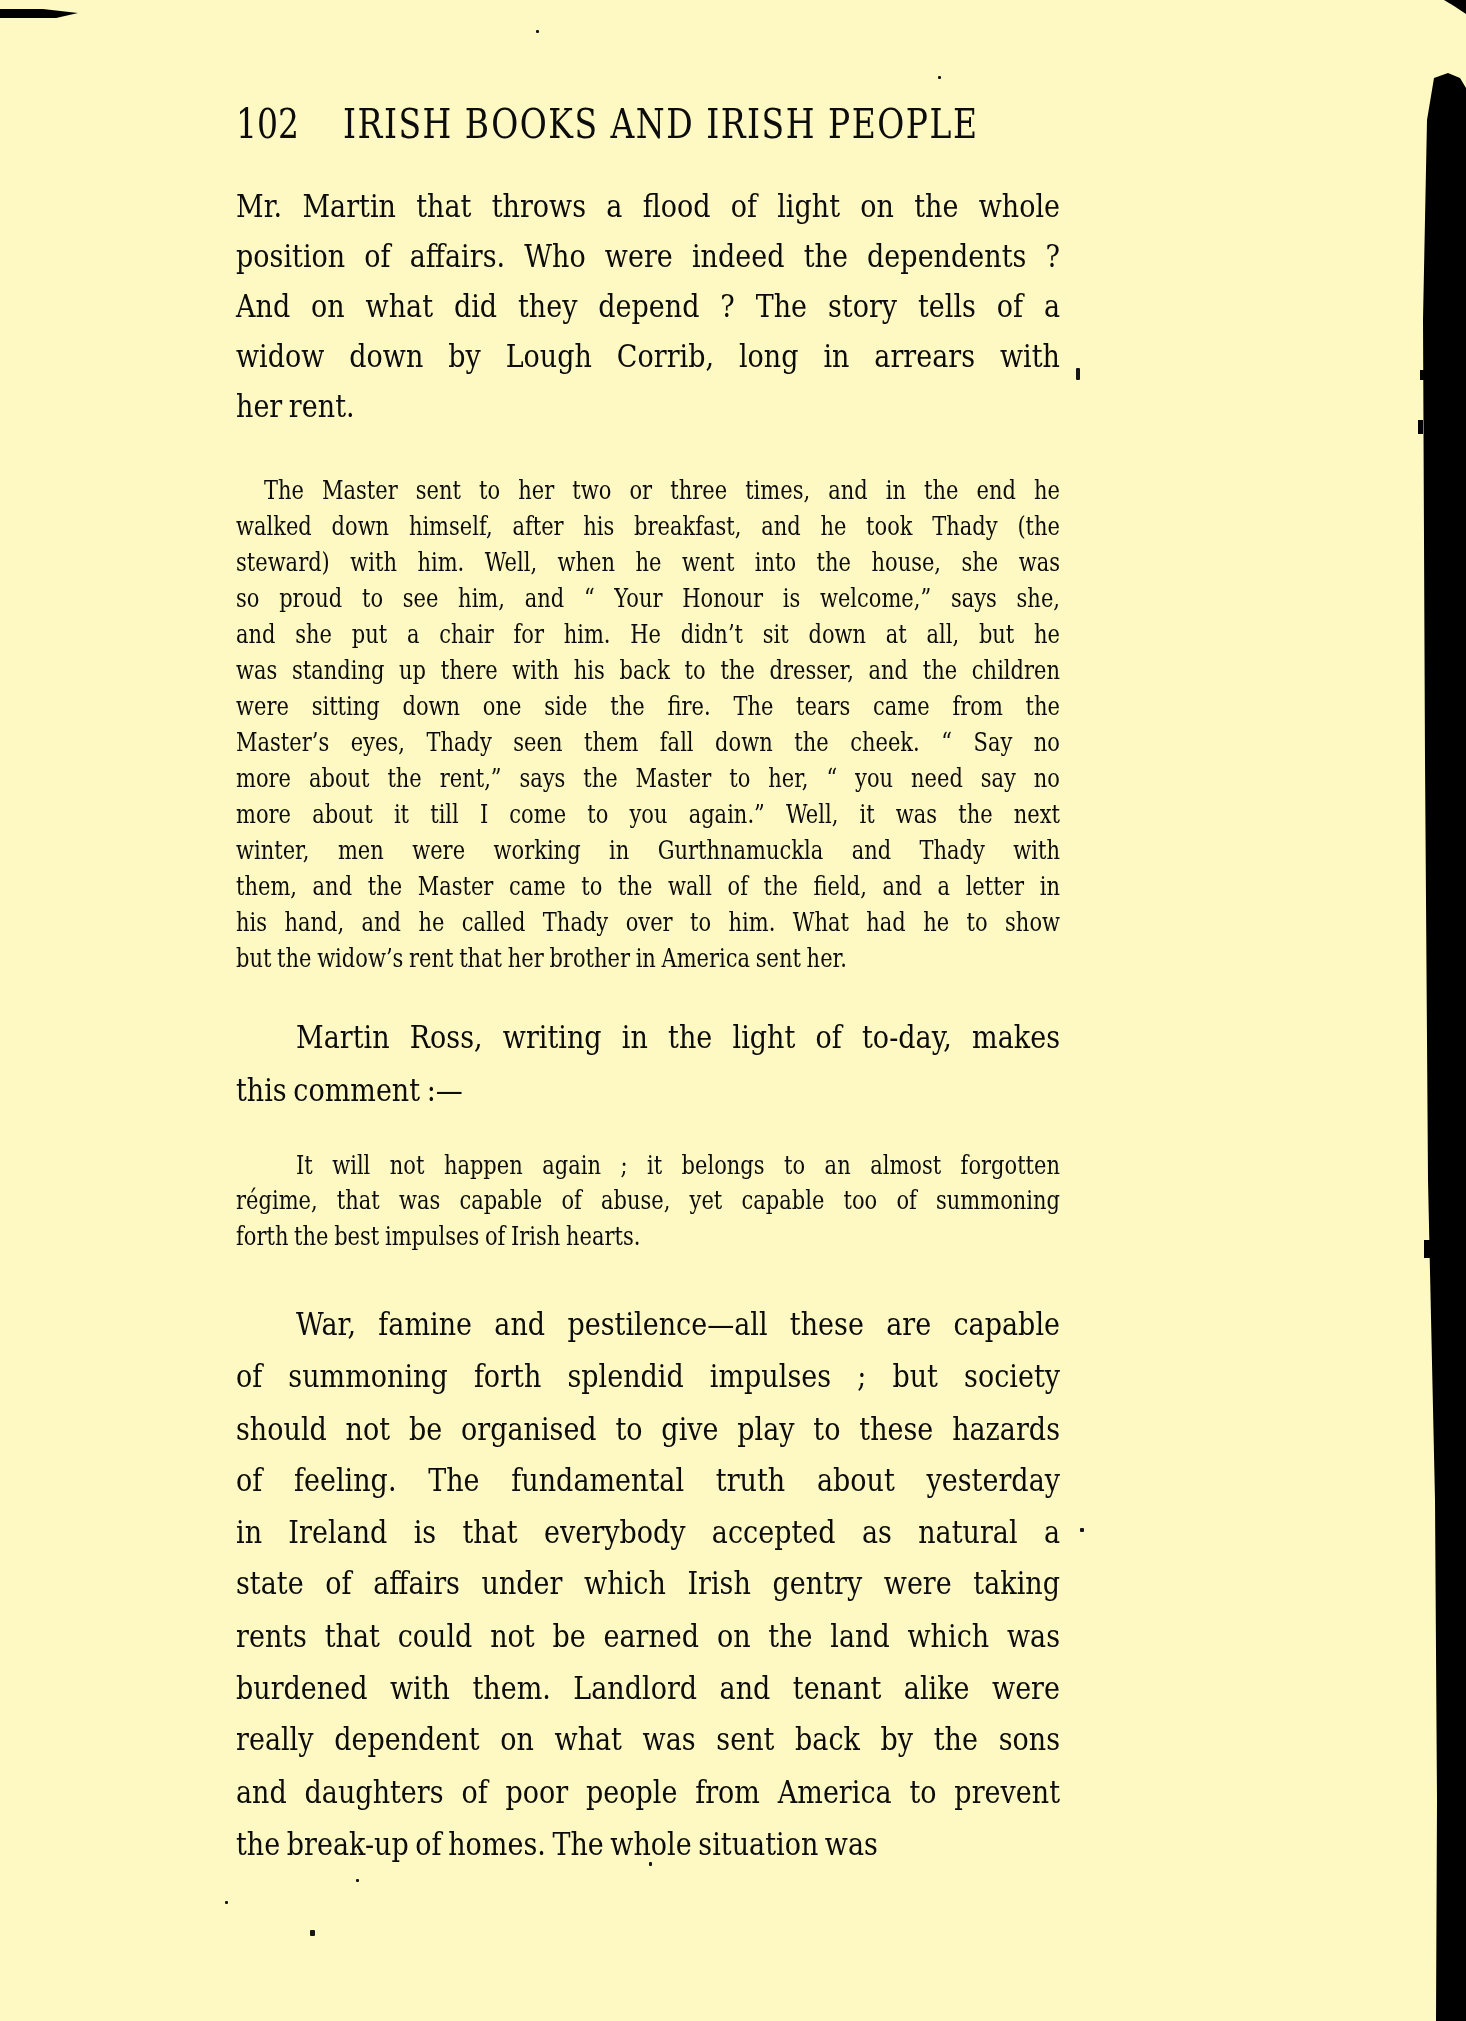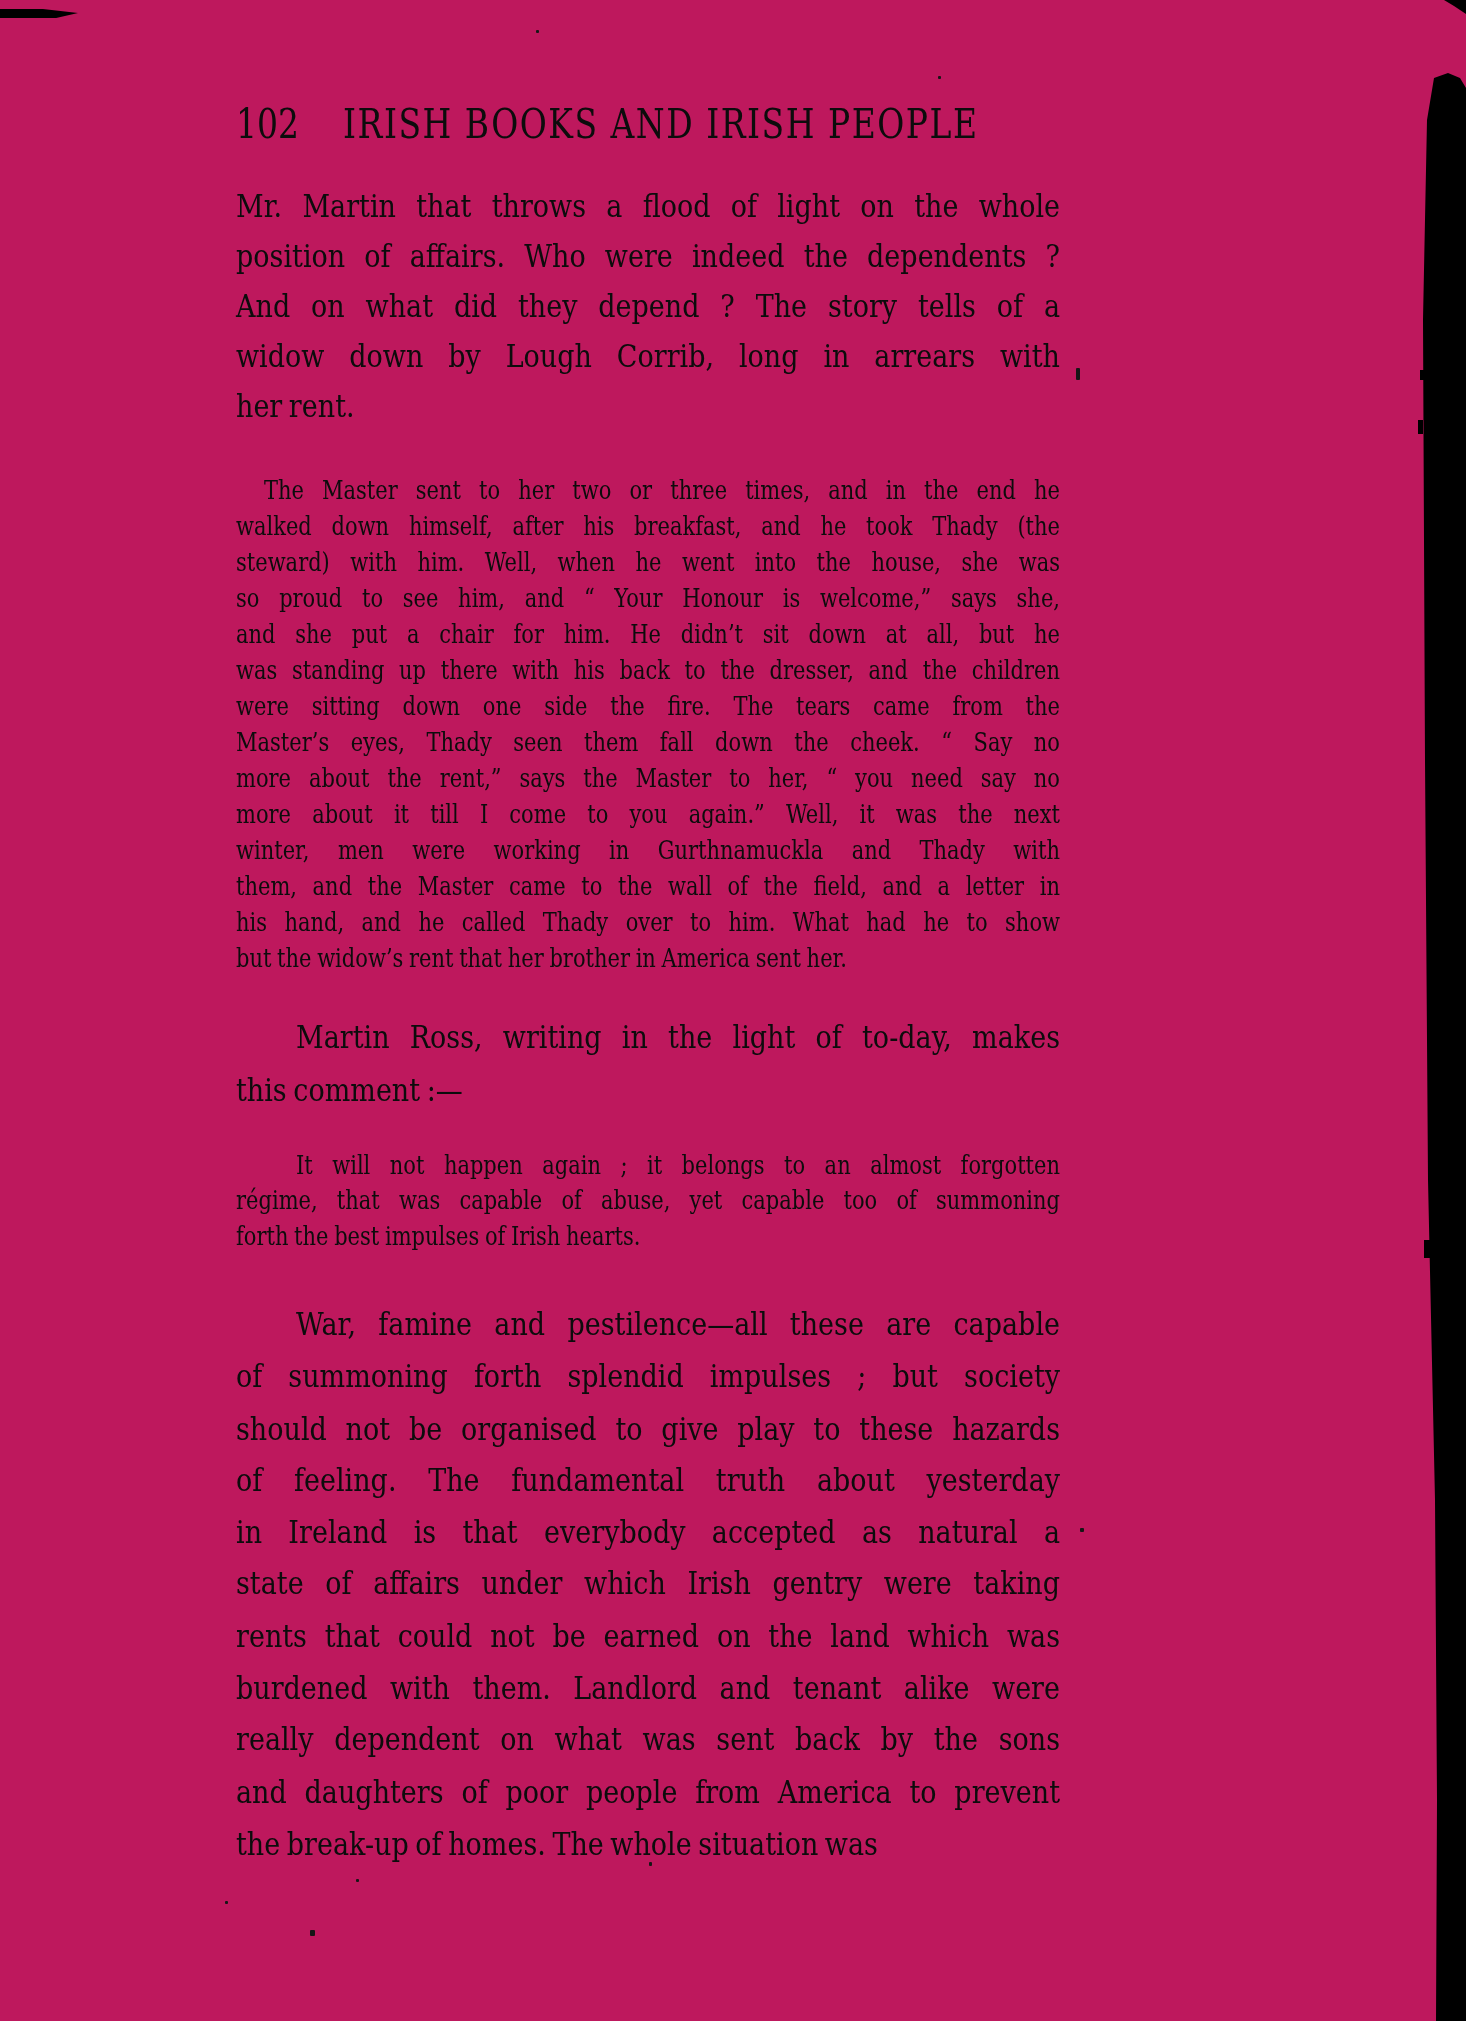--- a/index.html
+++ b/index.html
@@ -1,19 +1,19 @@
 <!DOCTYPE html>
 <html><head>
 <meta charset="utf-8">
 <style>
   html,body { margin:0; padding:0; background:#e8e8e8; }
   .page {
     position:relative;
     width:1466px; height:2021px;
-    background:#be185d;
+    background:#fef9c3;
     color:#0c0c0c;
     font-family:"DejaVu Serif","Liberation Serif",serif;
     overflow:hidden;
   }
   .col { position:absolute; left:236px; width:824px; }
 
   .header {
     top:100px;
     display:flex; align-items:baseline;
     transform:scaleY(1.22); transform-origin:0 0;

